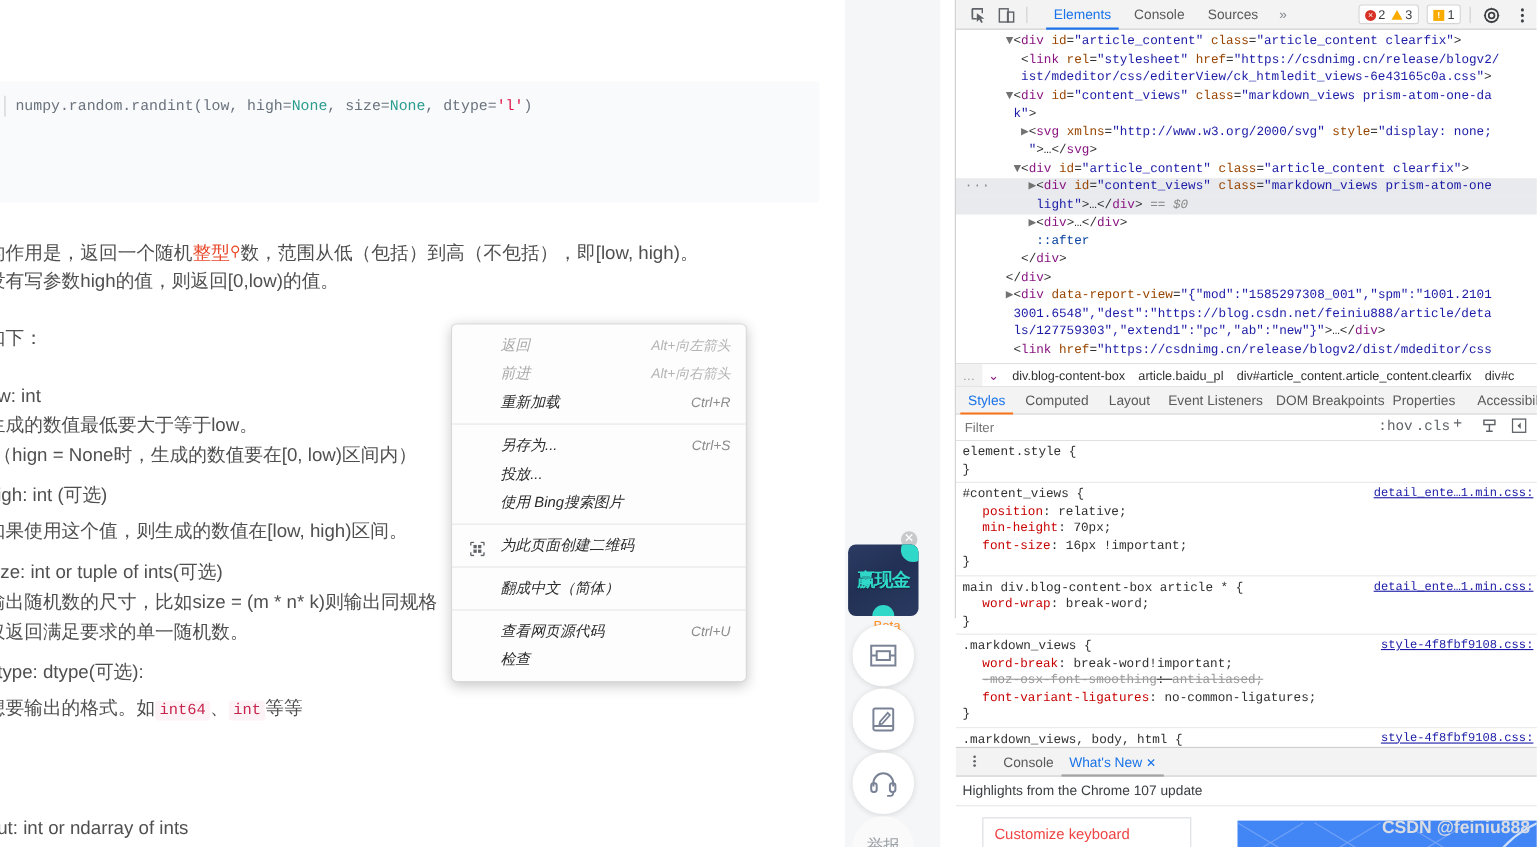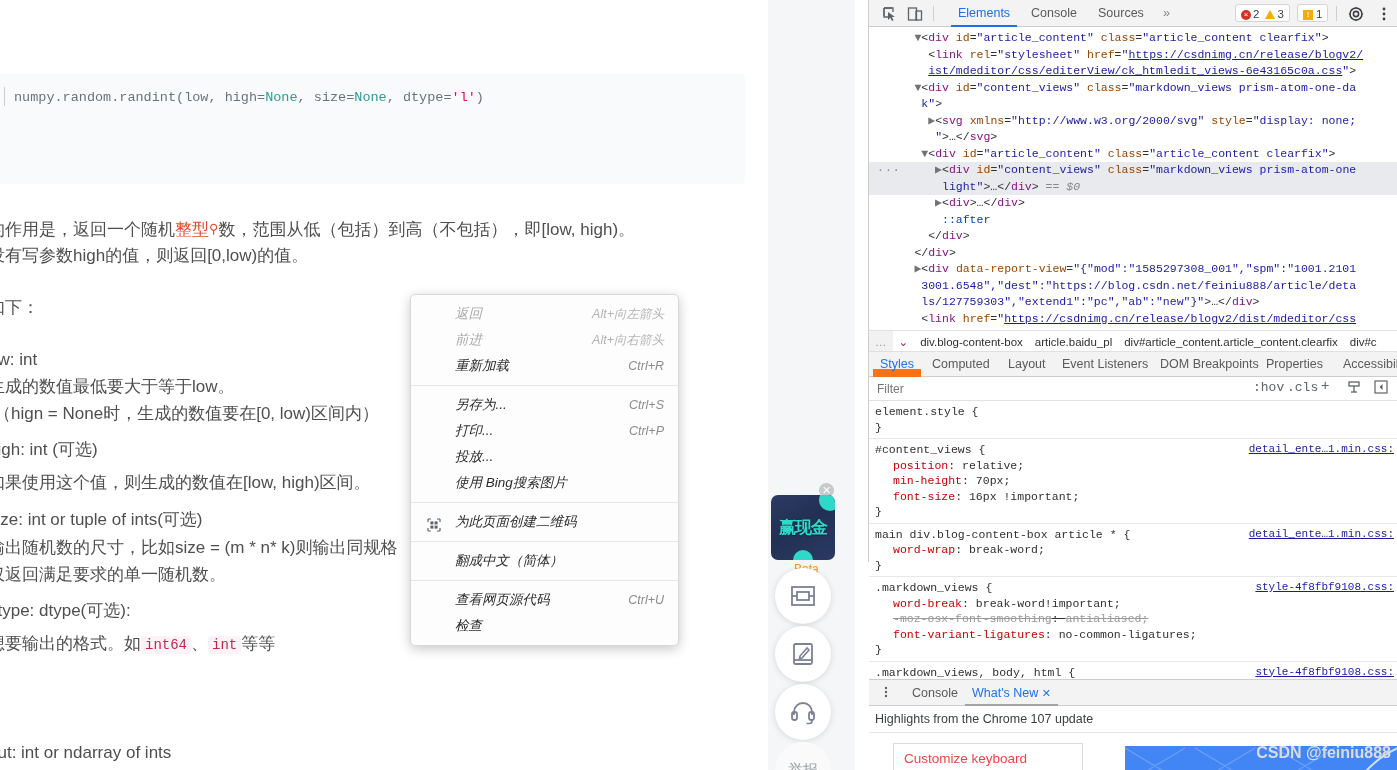--- a/index.html
+++ b/index.html
@@ -169,21 +169,21 @@
   }
   .dom-row { position: relative; white-space: pre; padding-left: 4px; }
   .dom-row.sel { background: #e8eaed; }
   .dom-row.sel .ellipsis {
     position: absolute; left: 8px; top: 0; color: #888; letter-spacing: 1px;
   }
   .tag { color: #881280; }
   .attr { color: #994500; }
   .val { color: #1a1aa6; }
   .punc { color: #303030; }
-  .lnk { color: #1a1aa6; text-decoration: underline; }
+  .lnk { color: #1a1aa6; }
   .pseudo { color: #0842a0; }
   .dollar { color: #888; font-style: italic; }
   .arr { color: #727272; }
 
   .dt-breadcrumb {
     position: absolute; left: 0; top: 330px; width: 529px; height: 22px;
     background: #fff; border-top: 1px solid #e0e0e0;
     border-bottom: 1px solid #e0e0e0;
     font-size: 11.5px; line-height: 22px; white-space: nowrap; overflow: hidden;
   }
@@ -191,21 +191,21 @@
   .crumb-more { display:inline-block; padding: 0 6px; color: #999; background:#f1f1f1;}
 
   .dt-subtabs {
     position: absolute; left: 0; top: 352px; width: 529px; height: 25px;
     background: #f3f3f3; border-bottom: 1px solid #cdcdcd;
   }
   .sub-tab {
     position: absolute; top: 0; height: 25px; line-height: 25px;
     font-size: 12.5px; color: #5a5a5a; padding: 0 7px;
   }
-  .sub-tab.active { color: #1a73e8; border-bottom: 8px solid #f97316; }
+  .sub-tab.active { color: #1a73e8; border-bottom: 2px solid #f97316; }
 
   .dt-filterbar {
     position: absolute; left: 0; top: 377px; width: 529px; height: 24px;
     background: #fff; border-bottom: 1px solid #e0e0e0;
   }
   .filter-input {
     position: absolute; left: 6px; top: 3px; width: 350px; height: 18px;
     border: 0; background: #fff; font-size: 12px; color: #5f6368; outline: none;
     font-family: "Liberation Sans", sans-serif;
   }
@@ -352,24 +352,20 @@
     <div class="ctx-item">
       <span>重新加载</span>
       <span class="accel">Ctrl+R</span>
     </div>
 
     <div class="ctx-sep"></div>
 
     <div class="ctx-item">
       <span>另存为...</span>
       <span class="accel">Ctrl+S</span>
-    </div>
-    <div class="ctx-item">
-      <span>打印...</span>
-      <span class="accel">Ctrl+P</span>
     </div>
     <div class="ctx-item">
       <span>投放...</span>
       <span class="accel"></span>
     </div>
     <div class="ctx-item">
       <span>使用 Bing搜索图片</span>
       <span class="accel"></span>
     </div>
 

